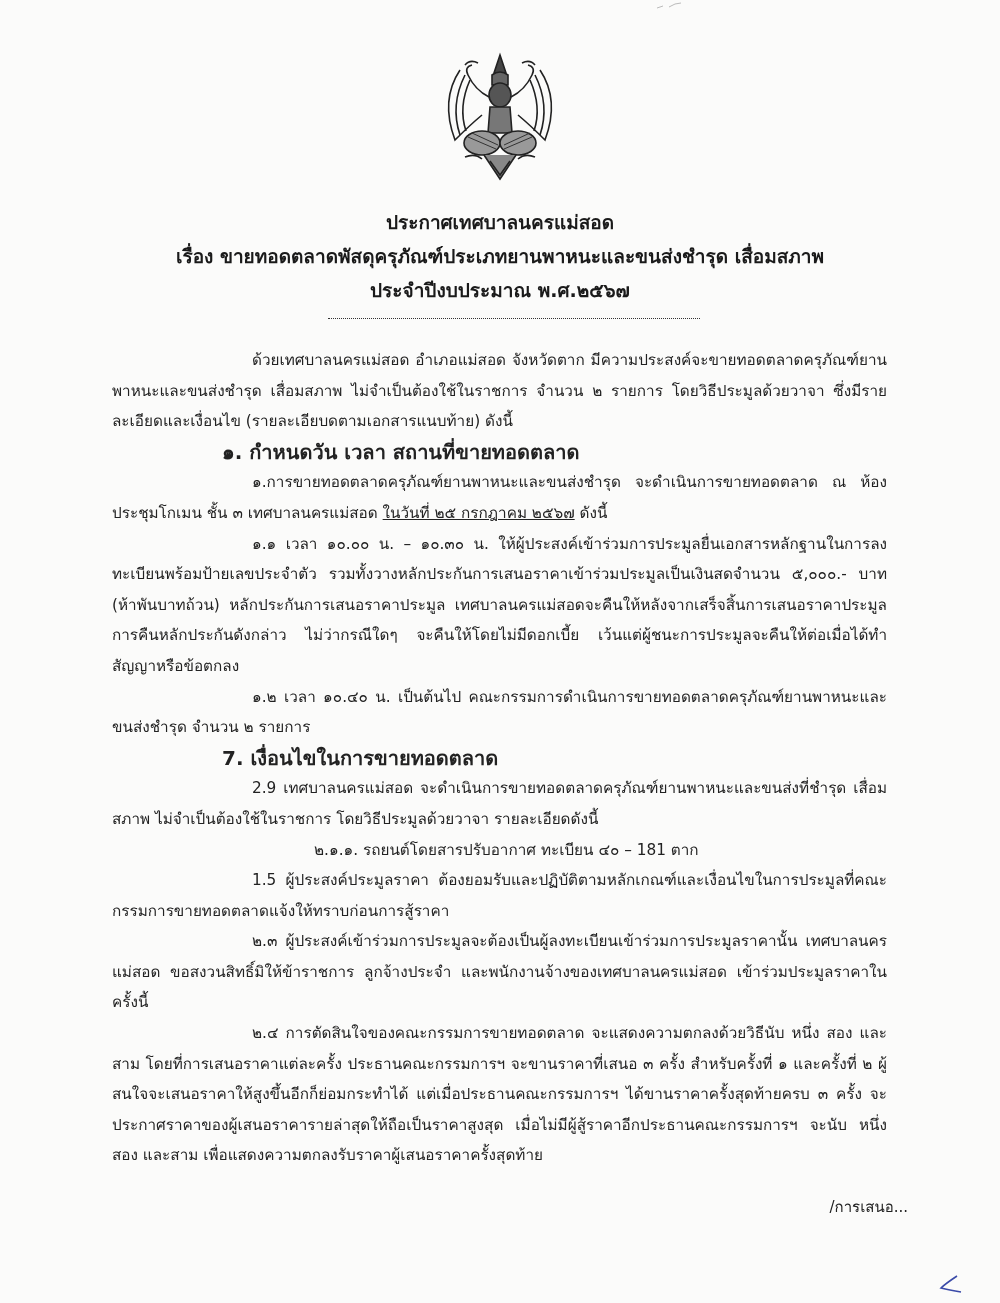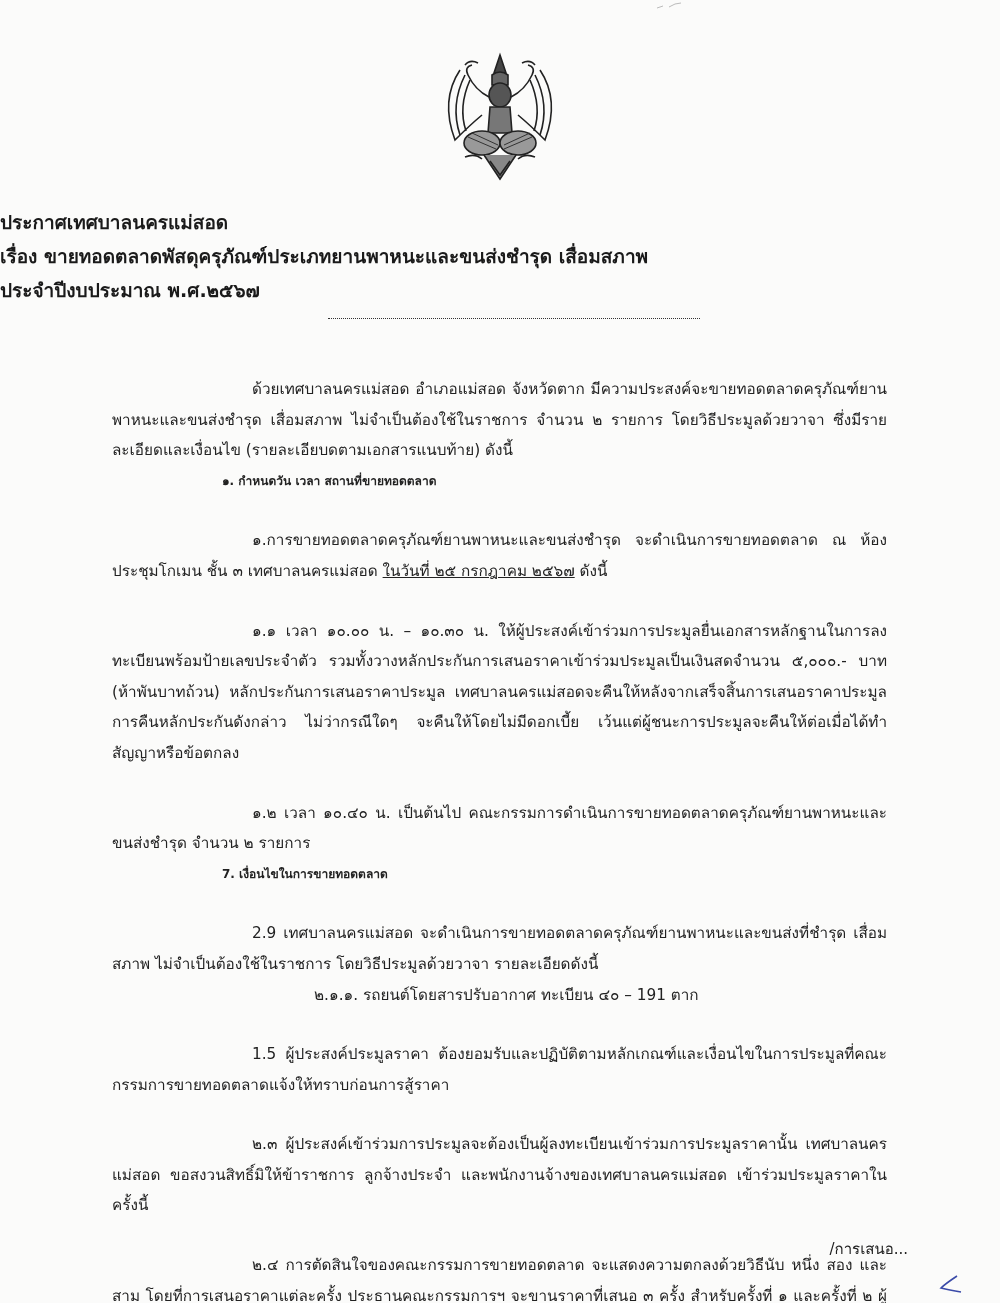--- a/index.html
+++ b/index.html
@@ -7,33 +7,33 @@
     width: 1000px; height: 1303px;
     background: #fbfbfa;
     font-family: "DejaVu Sans", "Liberation Sans", sans-serif;
     color: #1c1c1c;
     position: relative;
     overflow: hidden;
   }
   .page { position: absolute; left: 0; top: 0; width: 1000px; height: 1303px; }
   .scan-mark { position: absolute; left: 655px; top: 2px; width: 30px; height: 8px; }
   .emblem { position: absolute; left: 420px; top: 45px; width: 160px; height: 140px; }
-  .title-block { position: absolute; left: 0; top: 205px; width: 1000px; text-align: left; }
+  .title-block { position: absolute; left: 0; top: 205px; width: 1000px; text-align: center; }
   .title-line { font-size: 19px; font-weight: bold; line-height: 34px; color: #1a1a1a; }
   .dots { position: absolute; left: 328px; top: 318px; width: 372px; border-bottom: 1.5px dotted #333; }
   .body-text {
     position: absolute; left: 112px; top: 345px; width: 775px;
     font-size: 15.3px; line-height: 30.6px; color: #222;
   }
   .p { margin: 0; text-align: justify; text-align-last: left; }
-  .indent1 { text-indent: 140px; margin-top: 29px; }
-  .heading { font-weight: bold; padding-left: 110px; font-size: 12px; }
+  .indent1 { text-indent: 140px; }
+  .heading { font-weight: bold; padding-left: 110px; font-size: 20px; }
   .sub { padding-left: 202px; }
   .u { text-decoration: underline; }
-  .footer-next { position: absolute; right: 92px; top: 1237px; font-size: 15px; color: #222; }
+  .footer-next { position: absolute; right: 92px; top: 1195px; font-size: 15px; color: #222; }
   .pen-mark { position: absolute; left: 935px; top: 1272px; width: 30px; height: 24px; }
 </style>
 </head>
 <body>
 
 <div class="page">
 
   <svg class="scan-mark" viewBox="0 0 30 8">
     <path d="M2 6 L8 4 M14 5 L20 2 L26 1" stroke="#bbb" stroke-width="1" fill="none"></path>
   </svg>
@@ -86,21 +86,21 @@
     <p class="p indent1"><span>๑.การขายทอดตลาดครุภัณฑ์ยานพาหนะและขนส่งชำรุด  จะดำเนินการขายทอดตลาด ณ  ห้องประชุมโกเมน  ชั้น ๓ เทศบาลนครแม่สอด </span><span class="u">ในวันที่ ๒๕ กรกฎาคม ๒๕๖๗</span><span> ดังนี้</span></p>
 
     <p class="p indent1">๑.๑  เวลา  ๑๐.๐๐ น. – ๑๐.๓๐ น. ให้ผู้ประสงค์เข้าร่วมการประมูลยื่นเอกสารหลักฐานในการลงทะเบียนพร้อมป้ายเลขประจำตัว รวมทั้งวางหลักประกันการเสนอราคาเข้าร่วมประมูลเป็นเงินสดจำนวน ๕,๐๐๐.- บาท (ห้าพันบาทถ้วน)   หลักประกันการเสนอราคาประมูล เทศบาลนครแม่สอดจะคืนให้หลังจากเสร็จสิ้นการเสนอราคาประมูล การคืนหลักประกันดังกล่าว ไม่ว่ากรณีใดๆ จะคืนให้โดยไม่มีดอกเบี้ย เว้นแต่ผู้ชนะการประมูลจะคืนให้ต่อเมื่อได้ทำสัญญาหรือข้อตกลง</p>
 
     <p class="p indent1">๑.๒  เวลา  ๑๐.๔๐ น. เป็นต้นไป คณะกรรมการดำเนินการขายทอดตลาดครุภัณฑ์ยานพาหนะและขนส่งชำรุด จำนวน ๒ รายการ</p>
 
     <p class="p heading">7. เงื่อนไขในการขายทอดตลาด</p>
 
     <p class="p indent1">2.9  เทศบาลนครแม่สอด  จะดำเนินการขายทอดตลาดครุภัณฑ์ยานพาหนะและขนส่งที่ชำรุด เสื่อมสภาพ ไม่จำเป็นต้องใช้ในราชการ โดยวิธีประมูลด้วยวาจา  รายละเอียดดังนี้</p>
 
-    <p class="p sub">๒.๑.๑.  รถยนต์โดยสารปรับอากาศ  ทะเบียน  ๔๐ – 191 ตาก</p>
+    <p class="p sub">๒.๑.๑.  รถยนต์โดยสารปรับอากาศ  ทะเบียน  ๔๐ – 181 ตาก</p>
 
     <p class="p indent1">1.5 ผู้ประสงค์ประมูลราคา  ต้องยอมรับและปฏิบัติตามหลักเกณฑ์และเงื่อนไขในการประมูลที่คณะกรรมการขายทอดตลาดแจ้งให้ทราบก่อนการสู้ราคา</p>
 
     <p class="p indent1">๒.๓  ผู้ประสงค์เข้าร่วมการประมูลจะต้องเป็นผู้ลงทะเบียนเข้าร่วมการประมูลราคานั้น เทศบาลนครแม่สอด ขอสงวนสิทธิ์มิให้ข้าราชการ ลูกจ้างประจำ และพนักงานจ้างของเทศบาลนครแม่สอด เข้าร่วมประมูลราคาในครั้งนี้</p>
 
     <p class="p indent1">๒.๔  การตัดสินใจของคณะกรรมการขายทอดตลาด จะแสดงความตกลงด้วยวิธีนับ หนึ่ง สอง และสาม โดยที่การเสนอราคาแต่ละครั้ง ประธานคณะกรรมการฯ จะขานราคาที่เสนอ ๓ ครั้ง  สำหรับครั้งที่ ๑ และครั้งที่ ๒ ผู้สนใจจะเสนอราคาให้สูงขึ้นอีกก็ย่อมกระทำได้ แต่เมื่อประธานคณะกรรมการฯ ได้ขานราคาครั้งสุดท้ายครบ ๓ ครั้ง จะประกาศราคาของผู้เสนอราคารายล่าสุดให้ถือเป็นราคาสูงสุด เมื่อไม่มีผู้สู้ราคาอีกประธานคณะกรรมการฯ จะนับ หนึ่ง สอง และสาม เพื่อแสดงความตกลงรับราคาผู้เสนอราคาครั้งสุดท้าย</p>
   </div>
 
   <div class="footer-next">/การเสนอ...</div>
 

